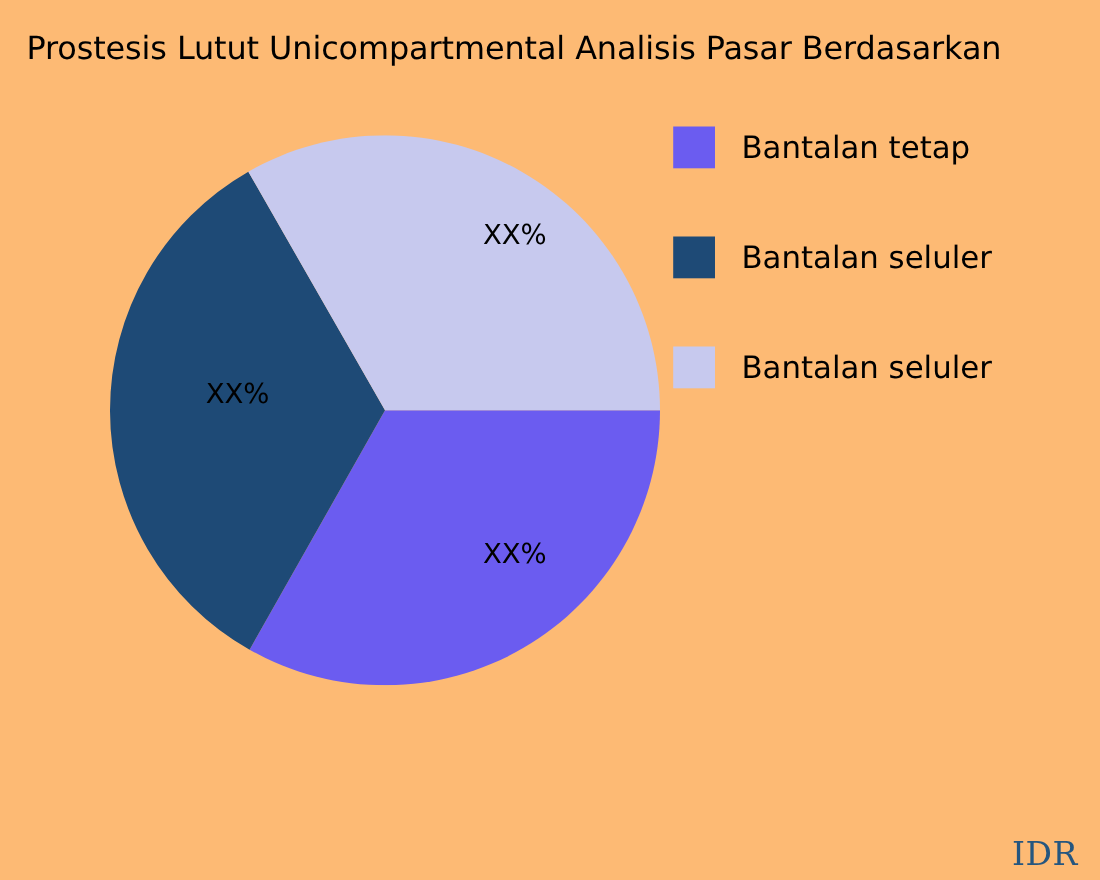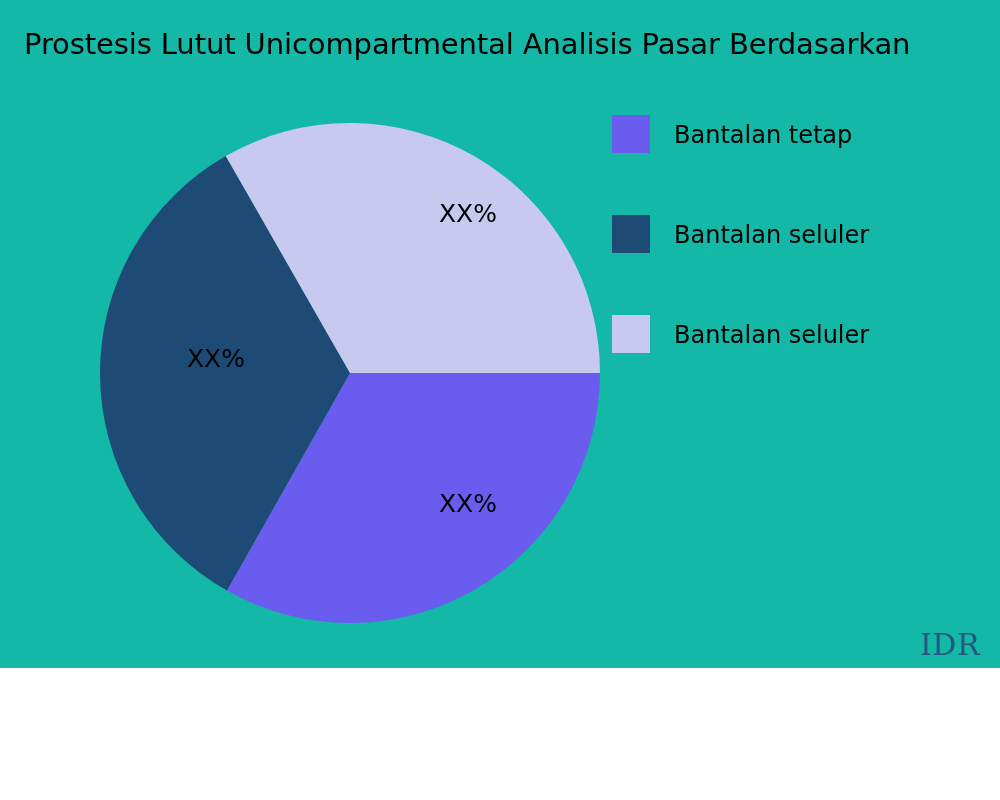--- a/index.html
+++ b/index.html
@@ -7,22 +7,22 @@
     margin: 0;
     padding: 0;
     background: #ffffff;
   }
   body {
     font-family: "DejaVu Sans", "Liberation Sans", sans-serif;
   }
   #canvas {
     position: relative;
     width: 1000px;
-    height: 668px;
-    background: #14b8a6;
+    height: 800px;
+    background: #fdba74;
     overflow: hidden;
   }
   #chart-title {
     position: absolute;
     left: 24px;
     top: 24px;
     width: 1400px;
     white-space: nowrap;
     font-family: "DejaVu Sans", "Liberation Sans", sans-serif;
     font-size: 29px;
@@ -67,21 +67,21 @@
     left: 0;
     top: 0;
     width: 38px;
     height: 38px;
   }
   .legend-label {
     position: absolute;
     left: 62px;
     top: 3px;
     font-family: "DejaVu Sans", "Liberation Sans", sans-serif;
-    font-size: 24px;
+    font-size: 28px;
     color: #000000;
     white-space: nowrap;
     line-height: 34px;
   }
   #footer-mark {
     position: absolute;
     right: 20px;
     bottom: 6px;
     font-family: "DejaVu Serif", "Liberation Serif", serif;
     font-size: 30px;

